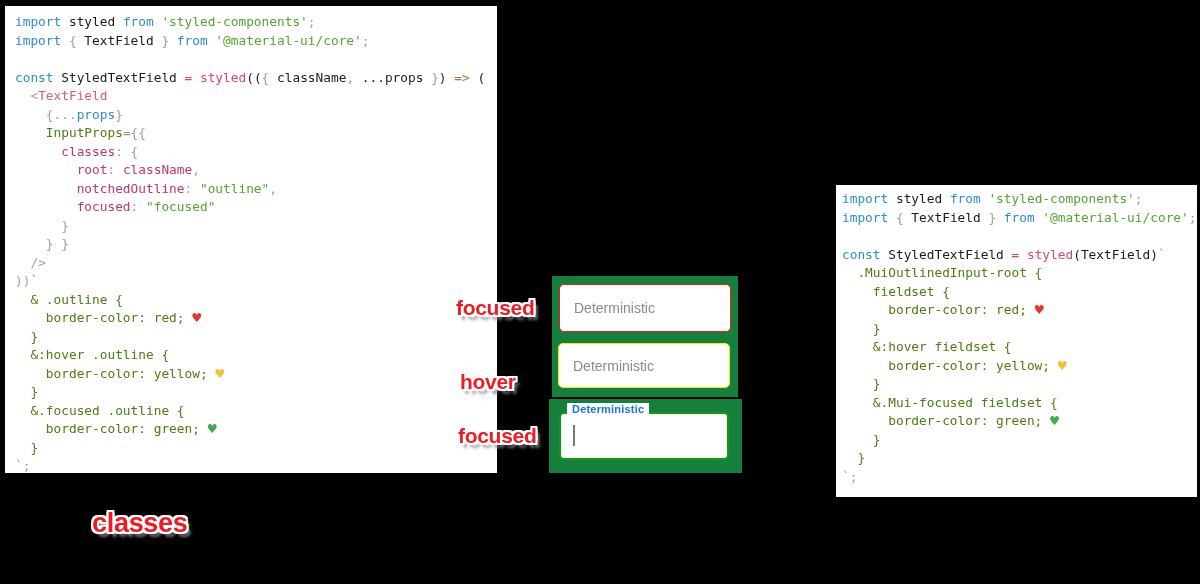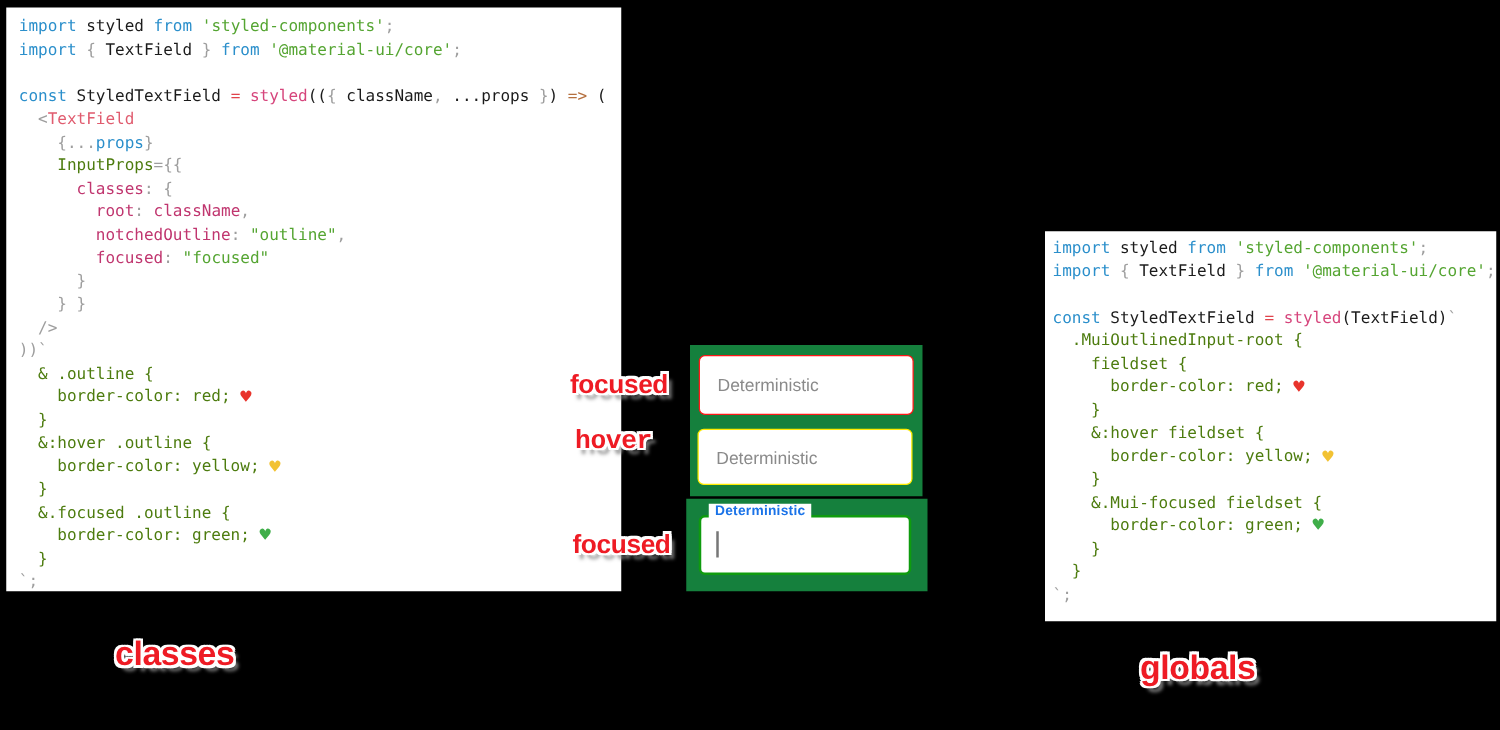--- a/index.html
+++ b/index.html
@@ -47,21 +47,21 @@
 
   
   .tag{position:absolute;color:#ee1b24;font-weight:800;letter-spacing:-.3px;
        text-shadow:
          -2px -2px 0 #fff, 2px -2px 0 #fff, -2px 2px 0 #fff, 2px 2px 0 #fff,
          -2px 0 0 #fff, 2px 0 0 #fff, 0 -2px 0 #fff, 0 2px 0 #fff,
          4px 5px 3px rgba(140,140,140,.9);}
   .tag-state{font-size:21px;}
   .tag-title{font-size:27px;}
   .tag-default{left:456px;top:296px;}
-  .tag-hover{left:460px;top:342px;font-family:Liberation Mono, monospace;}
+  .tag-hover{left:460px;top:370px;}
   .tag-focused{left:458px;top:424px;}
   .tag-classes{left:92px;top:508px;}
   .tag-globals{left:912px;top:519px;}
 </style>
 </head>
 <body>
 
 <div class="stage">
 
   <pre class="code-block" id="code-left"><div class="code-line"><span class="tk-k">import</span><span class="tk-t"> styled </span><span class="tk-k">from</span><span class="tk-s"> 'styled-components'</span><span class="tk-p">;</span></div><div class="code-line"><span class="tk-k">import</span><span class="tk-p"> { </span><span class="tk-t">TextField</span><span class="tk-p"> } </span><span class="tk-k">from</span><span class="tk-s"> '@material-ui/core'</span><span class="tk-p">;</span></div><div class="code-line"></div><div class="code-line"><span class="tk-k">const</span><span class="tk-t"> StyledTextField </span><span class="tk-r">=</span><span class="tk-t"> </span><span class="tk-f">styled</span><span class="tk-t">((</span><span class="tk-p">{ </span><span class="tk-t">className</span><span class="tk-p">, </span><span class="tk-t">...props</span><span class="tk-p"> }</span><span class="tk-t">) </span><span class="tk-o">=&gt;</span><span class="tk-t"> (</span></div><div class="code-line"><span class="tk-t">  </span><span class="tk-p">&lt;</span><span class="tk-c">TextField</span></div><div class="code-line"><span class="tk-t">    </span><span class="tk-p">{...</span><span class="tk-b">props</span><span class="tk-p">}</span></div><div class="code-line"><span class="tk-t">    </span><span class="tk-g">InputProps</span><span class="tk-p">={{</span></div><div class="code-line"><span class="tk-t">      </span><span class="tk-m">classes</span><span class="tk-p">: {</span></div><div class="code-line"><span class="tk-t">        </span><span class="tk-m">root</span><span class="tk-p">: </span><span class="tk-m">className</span><span class="tk-p">,</span></div><div class="code-line"><span class="tk-t">        </span><span class="tk-m">notchedOutline</span><span class="tk-p">: </span><span class="tk-s">"outline"</span><span class="tk-p">,</span></div><div class="code-line"><span class="tk-t">        </span><span class="tk-m">focused</span><span class="tk-p">: </span><span class="tk-s">"focused"</span></div><div class="code-line"><span class="tk-t">      </span><span class="tk-p">}</span></div><div class="code-line"><span class="tk-t">    </span><span class="tk-p">} }</span></div><div class="code-line"><span class="tk-t">  </span><span class="tk-p">/&gt;</span></div><div class="code-line"><span class="tk-p">))`</span></div><div class="code-line"><span class="tk-g">  &amp; .outline {</span></div><div class="code-line"><span class="tk-g">    border-color: red; </span><span class="heart heart-red">♥</span></div><div class="code-line"><span class="tk-g">  }</span></div><div class="code-line"><span class="tk-g">  &amp;:hover .outline {</span></div><div class="code-line"><span class="tk-g">    border-color: yellow; </span><span class="heart heart-yellow">♥</span></div><div class="code-line"><span class="tk-g">  }</span></div><div class="code-line"><span class="tk-g">  &amp;.focused .outline {</span></div><div class="code-line"><span class="tk-g">    border-color: green; </span><span class="heart heart-green">♥</span></div><div class="code-line"><span class="tk-g">  }</span></div><div class="code-line"><span class="tk-p">`;</span></div></pre>
@@ -78,15 +78,14 @@
       <span class="tf-label">Deterministic</span>
       <input class="tf tf-focused" type="text" style="">
       <span class="caret"></span>
     </div>
   </div>
 
   <div class="tag tag-state tag-default">focused</div>
   <div class="tag tag-state tag-hover">hover</div>
   <div class="tag tag-state tag-focused">focused</div>
   <div class="tag tag-title tag-classes">classes</div>
-  <div class="tag tag-title tag-globals">globals</div>
 
 </div>
 
 </body></html>

